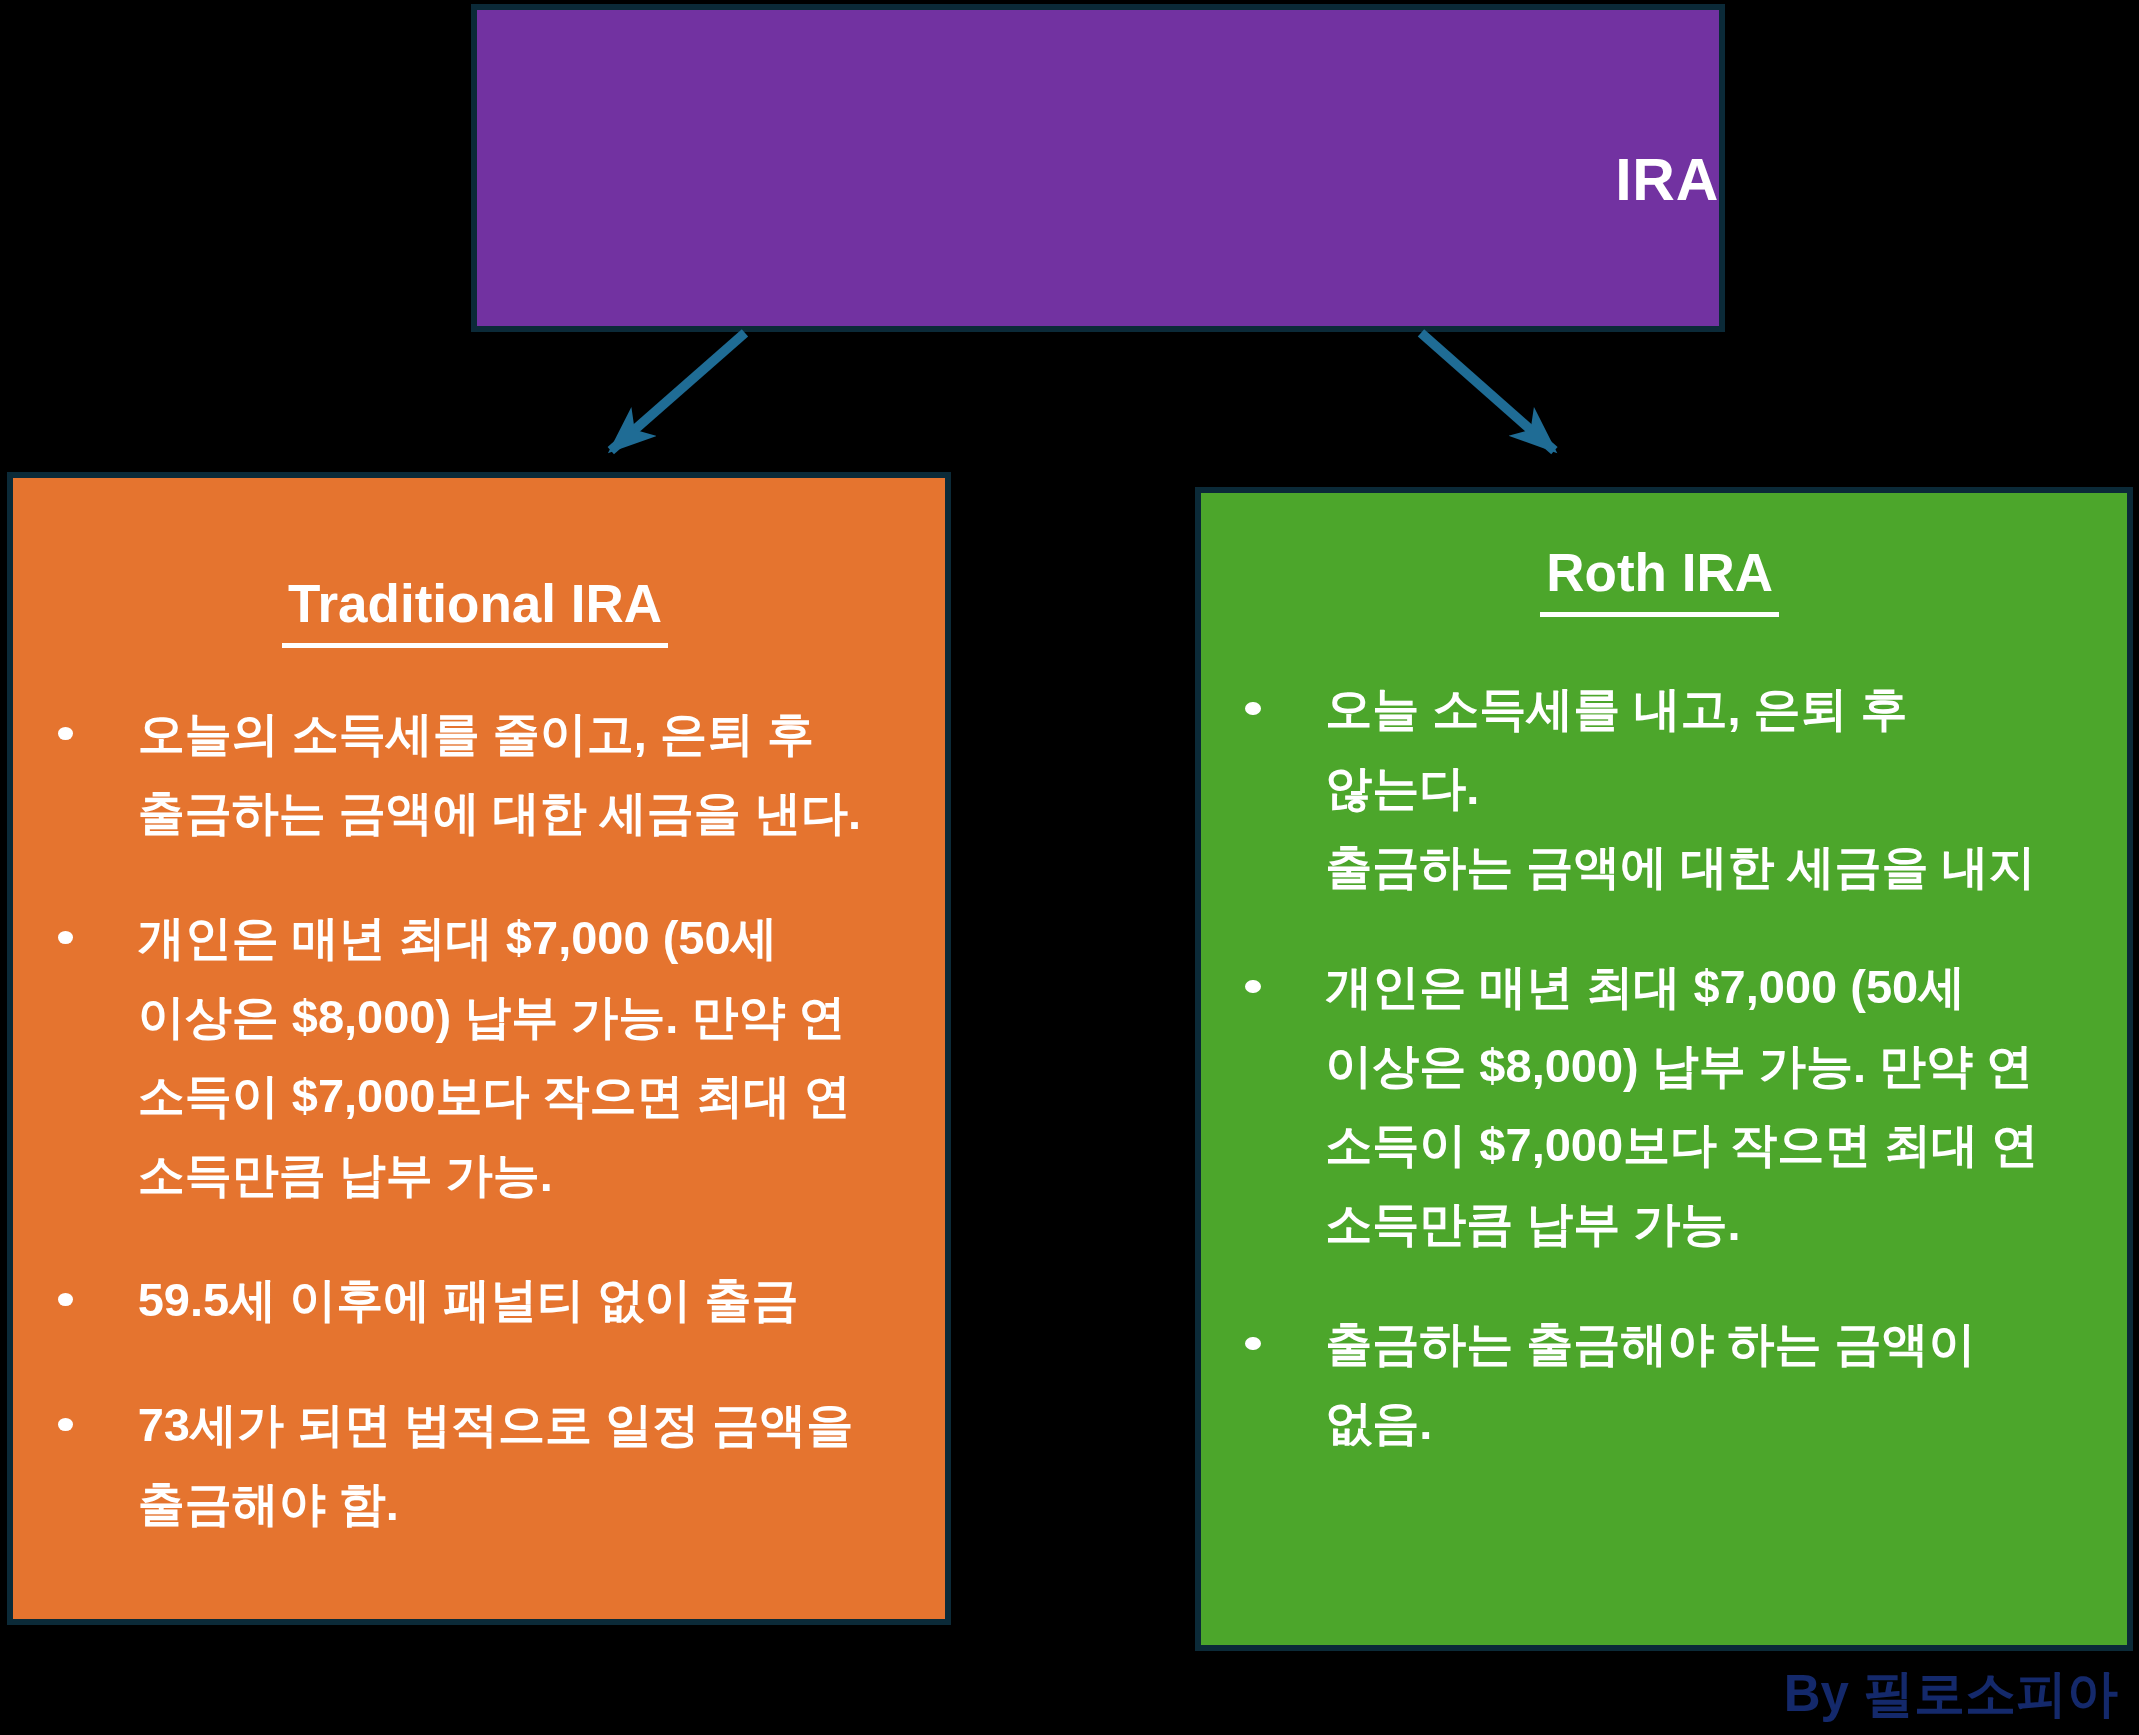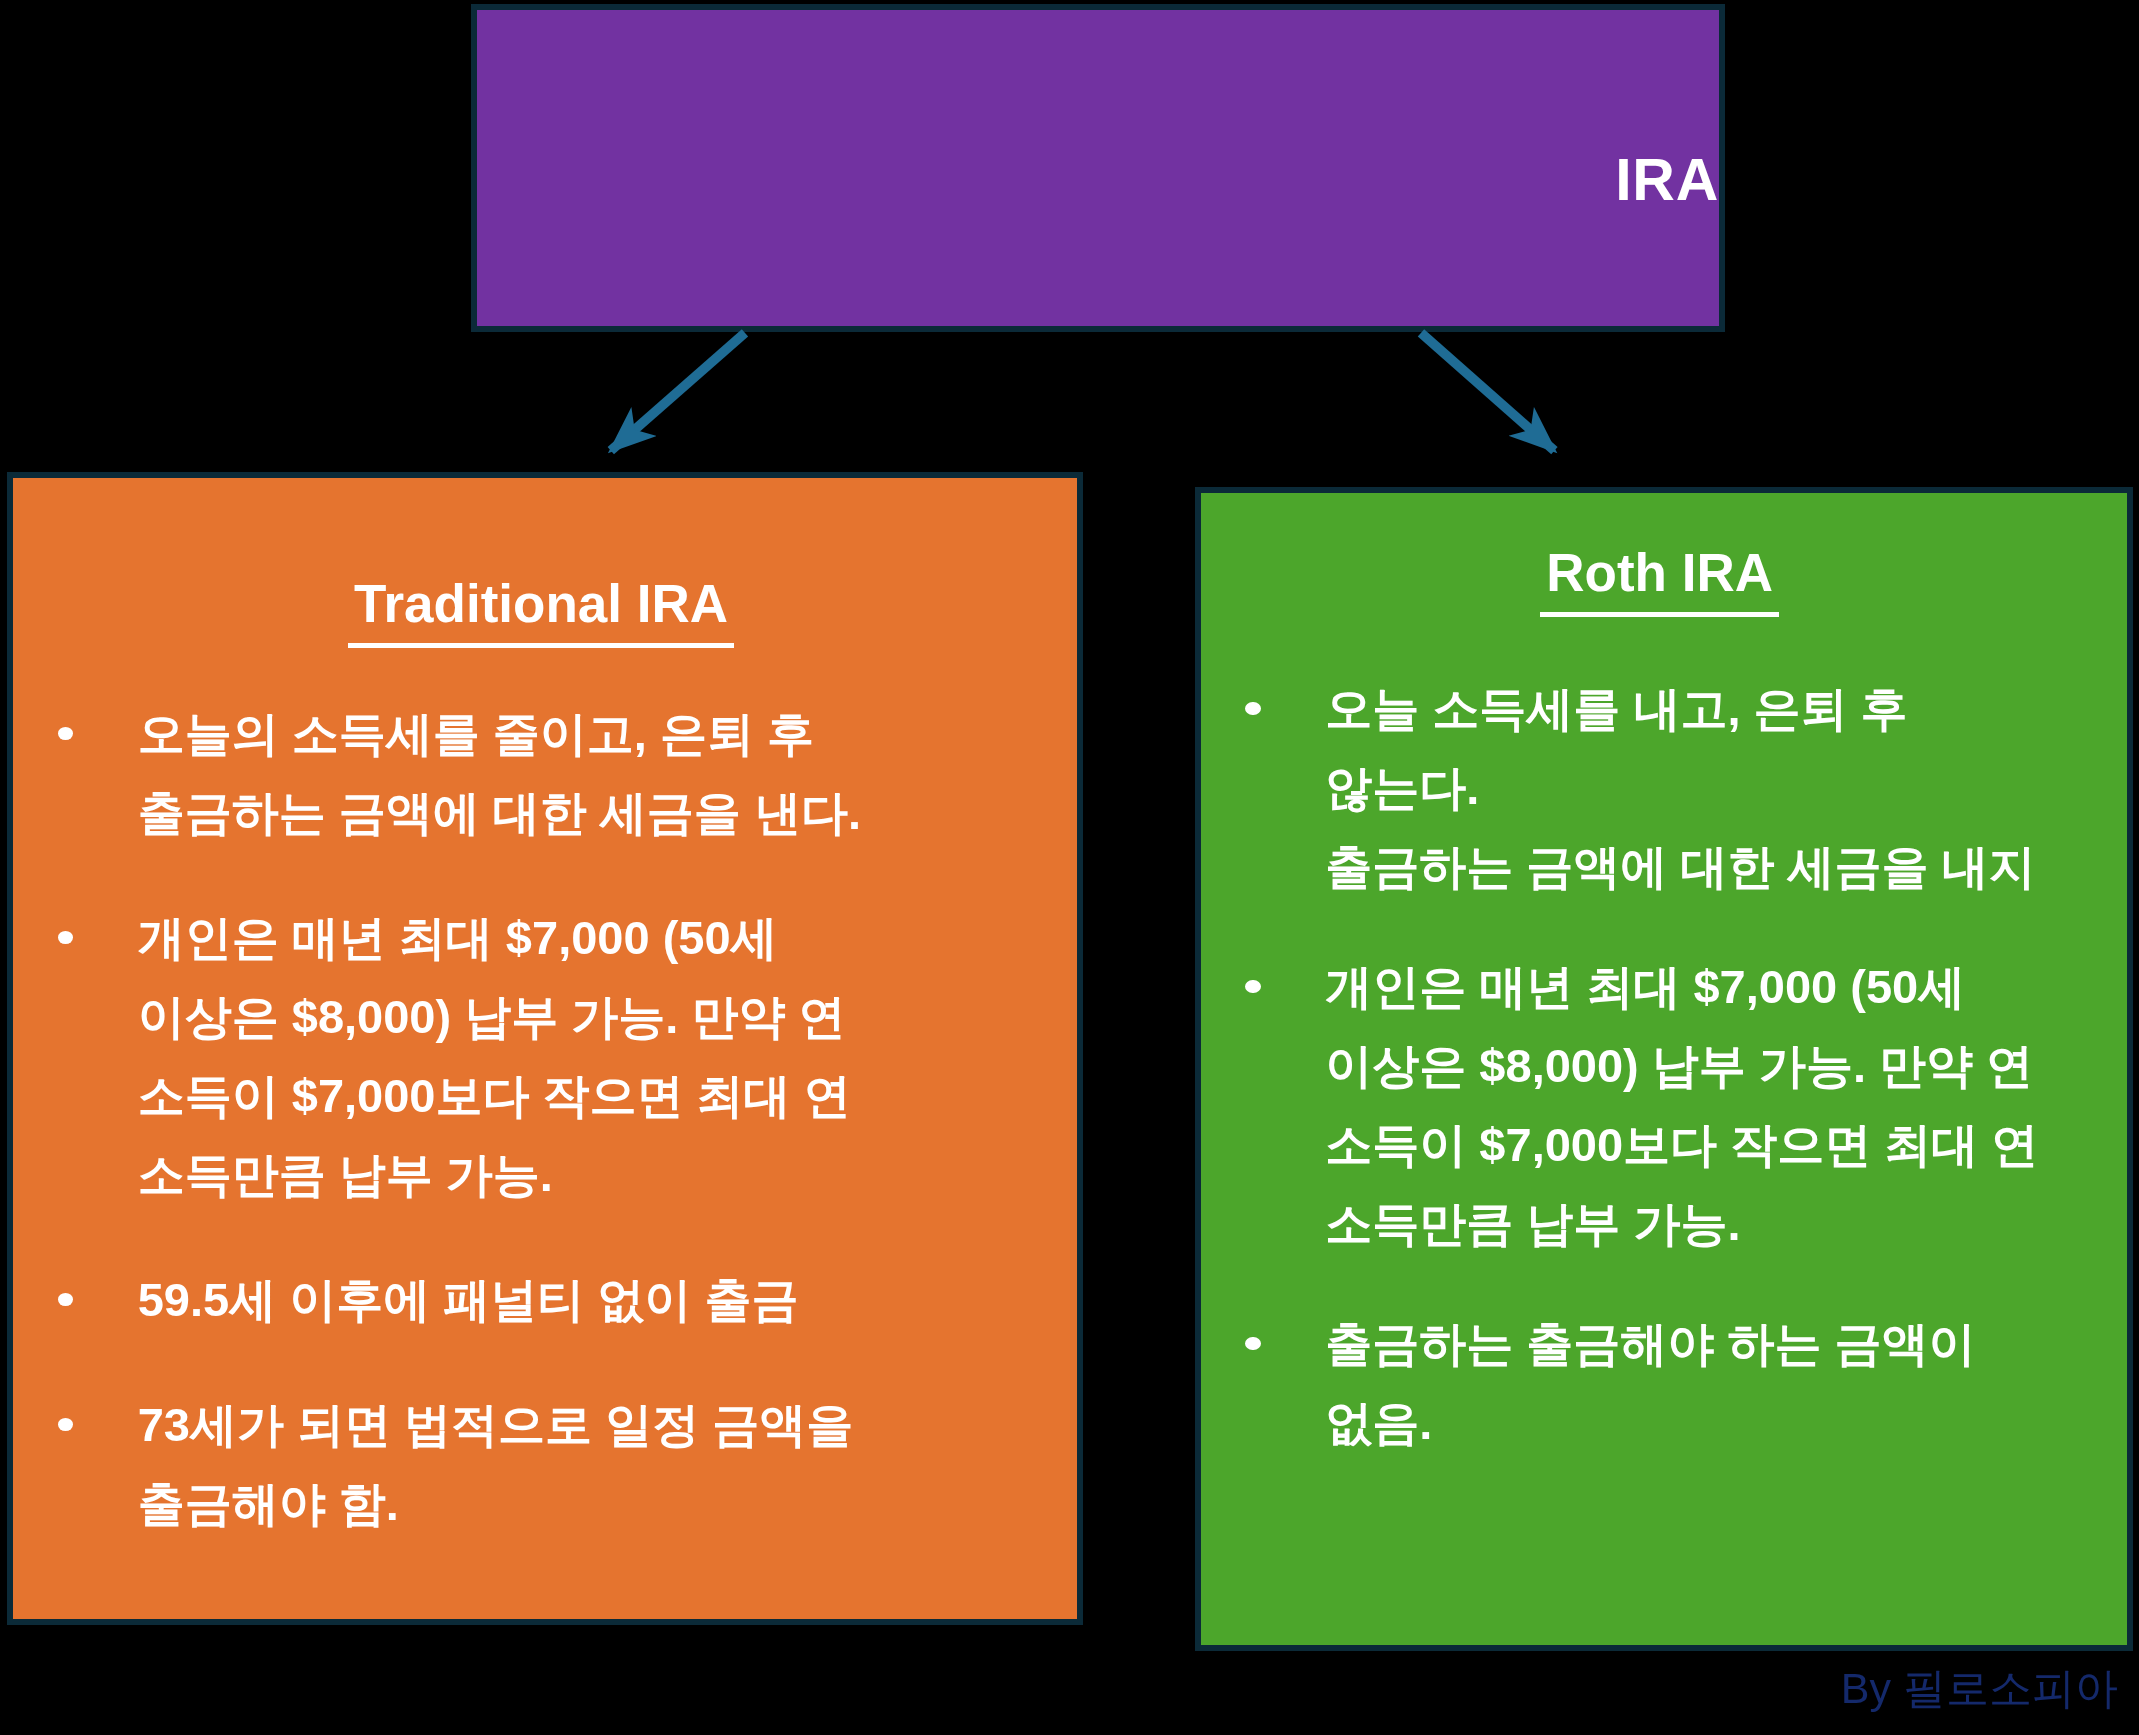--- a/index.html
+++ b/index.html
@@ -39,21 +39,21 @@
   #arrows{position:absolute;left:0;top:0;width:2140px;height:1736px;pointer-events:none;}
   #arrows line{stroke:var(--arrow);stroke-width:13px;}
   #arrows .arrowhead{fill:var(--arrow);}
   
   .branch{
     position:absolute;
     border:6px solid var(--border);
     color:var(--text);
   }
   .branch.traditional{
-    left:7.4px;top:472px;width:1076px;height:1153px;
+    left:7.4px;top:472px;width:944px;height:1153px;
     background:var(--traditional-fill);
     padding:95px 22px 0 13.3px;
   }
   .branch.roth{
     left:1195px;top:469px;width:938px;height:1164px;
     background:var(--roth-fill);
     padding:49px 22px 0 13.3px;
     margin-top:18px;
   }
   .branch-title{
@@ -88,21 +88,21 @@
   .bullet-lines span{
     display:block;
     font-size:47px;font-weight:700;
     line-height:79px;
     white-space:nowrap;
   }
   
   .byline{
     position:absolute;
     right:22px;top:1660px;
-    font-size:43px;font-weight:400;
+    font-size:51px;font-weight:700;
     color:var(--byline);
     white-space:nowrap;
   }
 </style>
 </head>
 <body>
 
 <div id="canvas">
 
   <div class="root-box">

